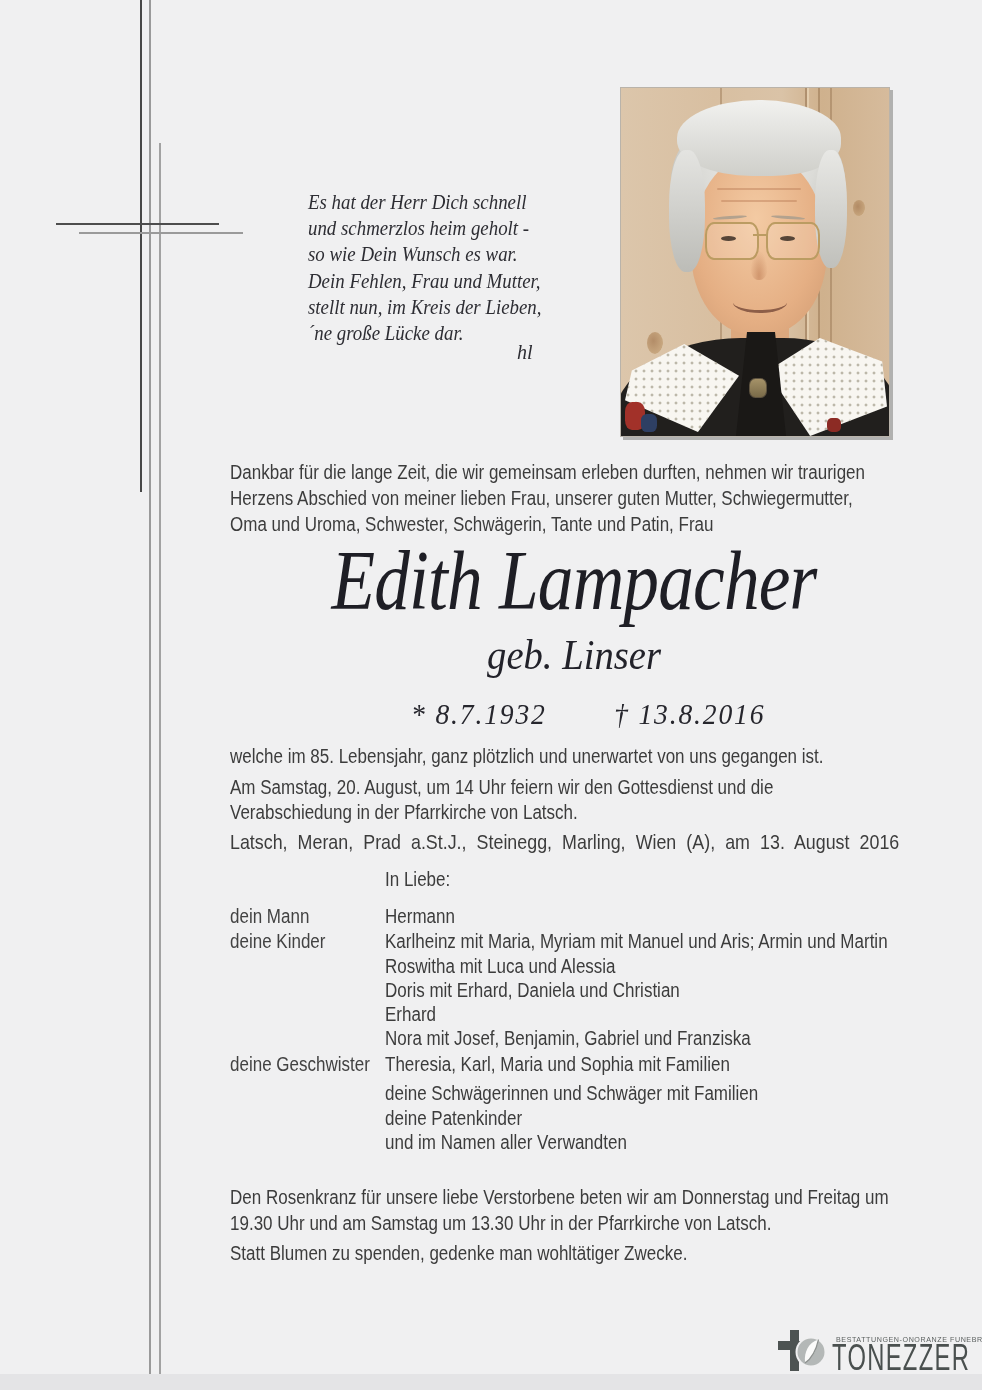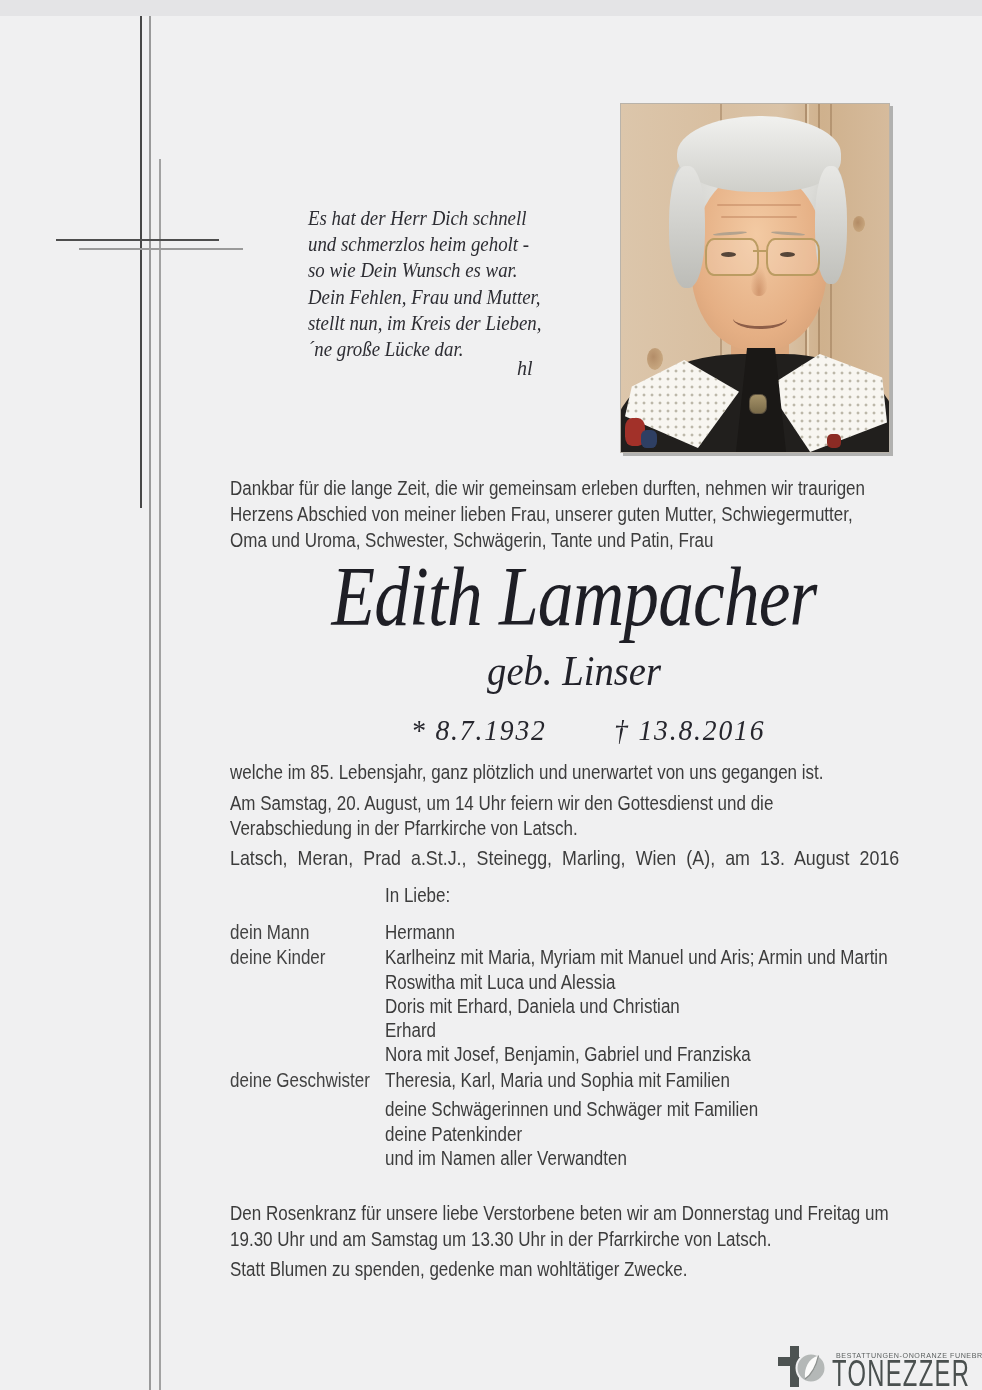--- a/index.html
+++ b/index.html
@@ -1,17 +1,17 @@
 <!DOCTYPE html>
 <html><head>
 <meta charset="utf-8">
 <style>
   html,body { margin:0; padding:0; background:#e4e4e6; }
   .page {
-    position:relative; width:982px; height:1374px; margin:16px auto;
+    position:relative; width:982px; height:1374px; margin:0 auto;
     background:#f0f0f1; overflow:hidden;
     font-family:"Liberation Sans", sans-serif;
     text-decoration:underline;
   }
   
   .oline { position:absolute; }
   
   .sans {
     position:absolute; font-size:20px; color:#3c3c3c; line-height:22px;
     white-space:nowrap; transform:scaleX(0.85); transform-origin:0 0;

